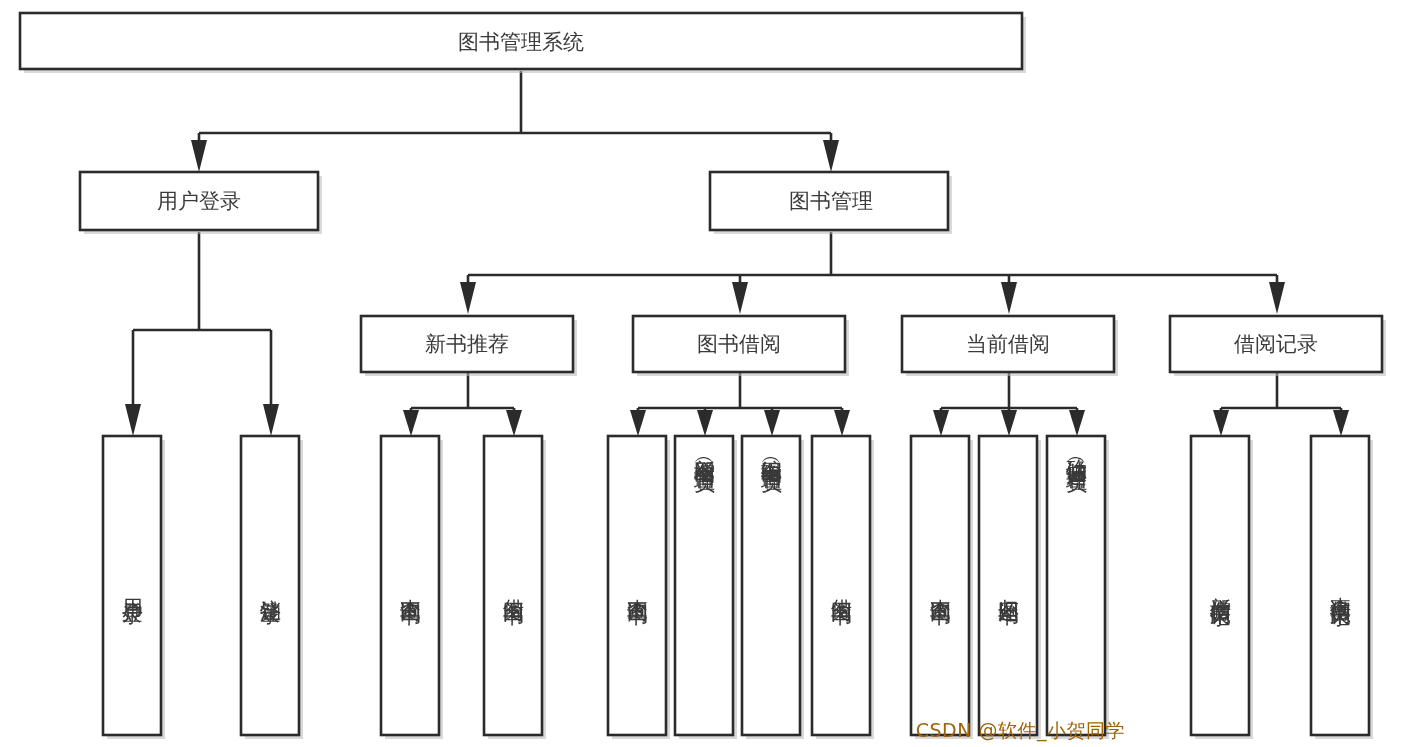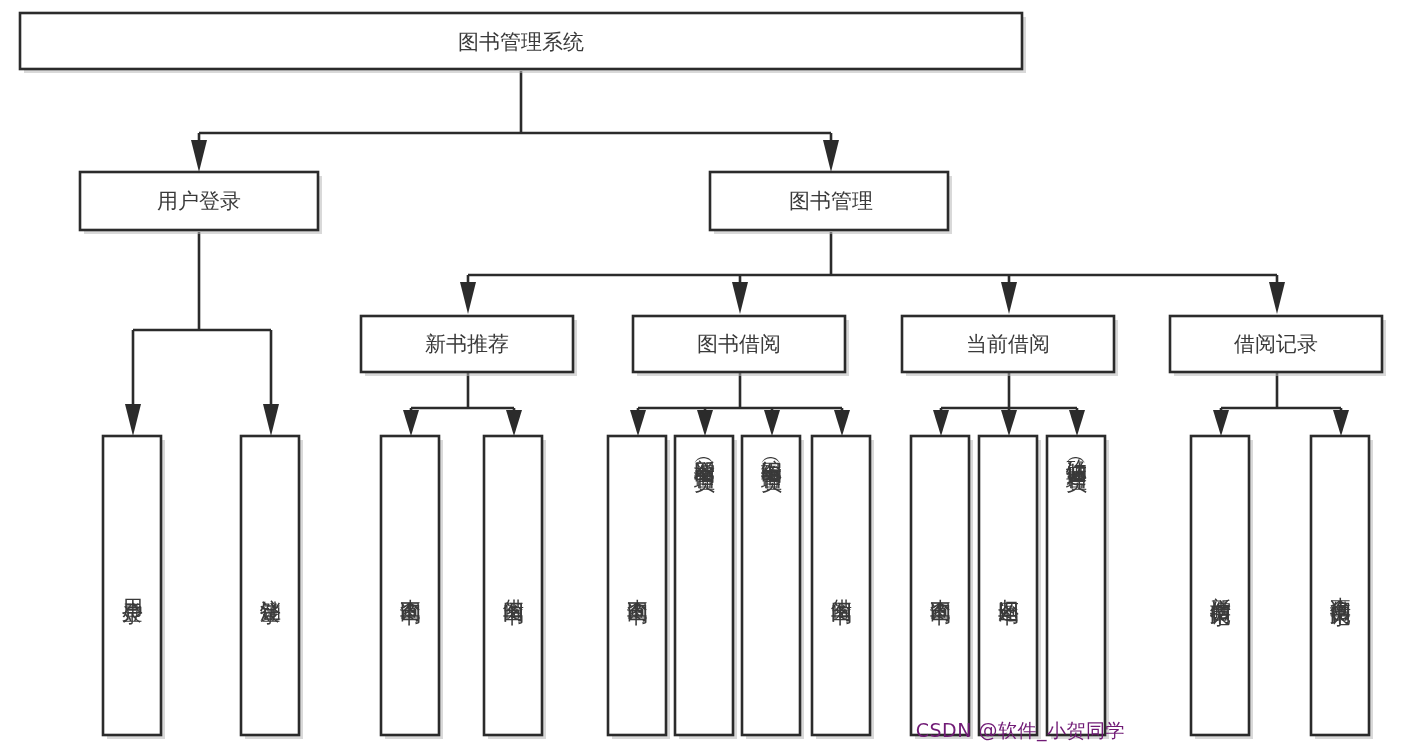--- a/index.html
+++ b/index.html
@@ -72,21 +72,21 @@
     letter-spacing: 2px;
     white-space: nowrap;
     text-align: center;
   }
   .watermark {
     position: absolute;
     right: 13px;
     bottom: 3px;
     font-family: "DejaVu Sans", "Liberation Sans", sans-serif;
     font-size: 19px;
-    color: #701a75;
+    color: #a16207;
     letter-spacing: 0.5px;
     white-space: nowrap;
   }
 </style>
 </head>
 <body>
 
 <div id="diagram-root">
 
   <svg id="tree-svg" viewBox="0 0 1405 747">

